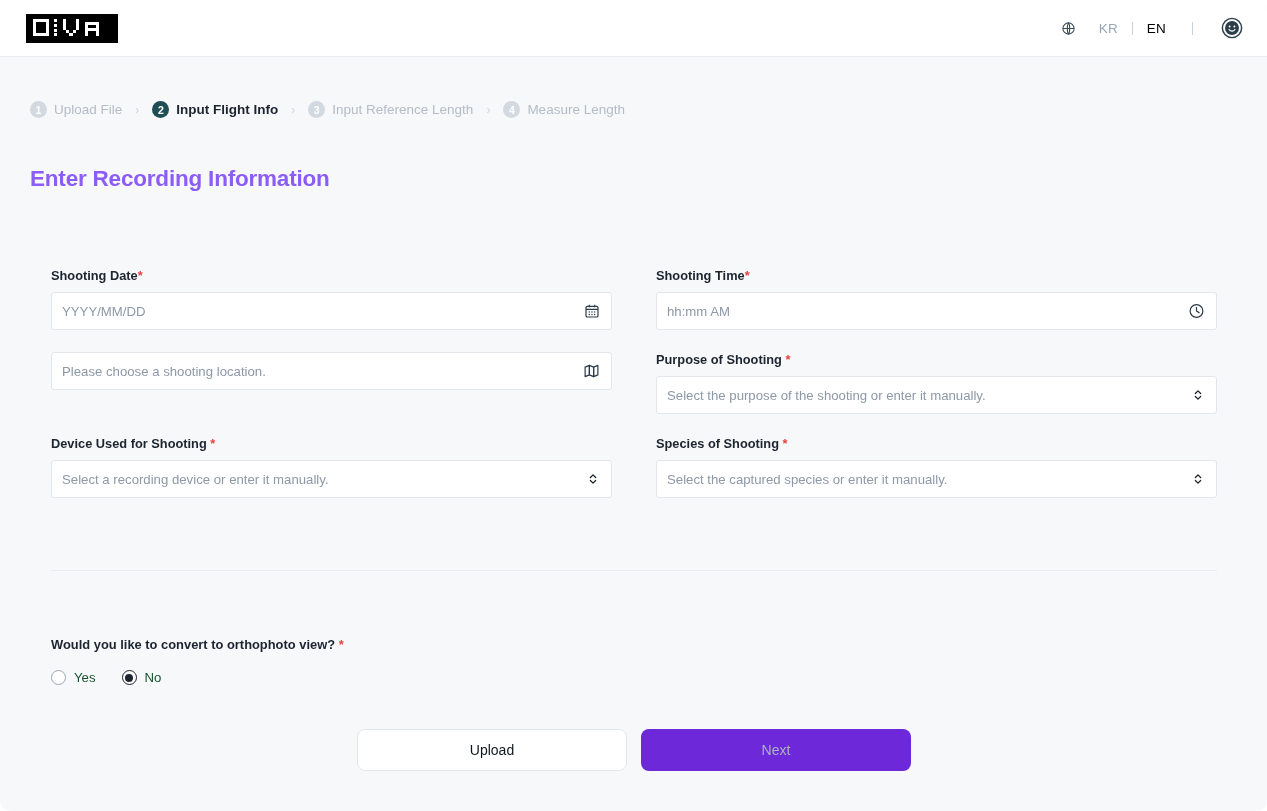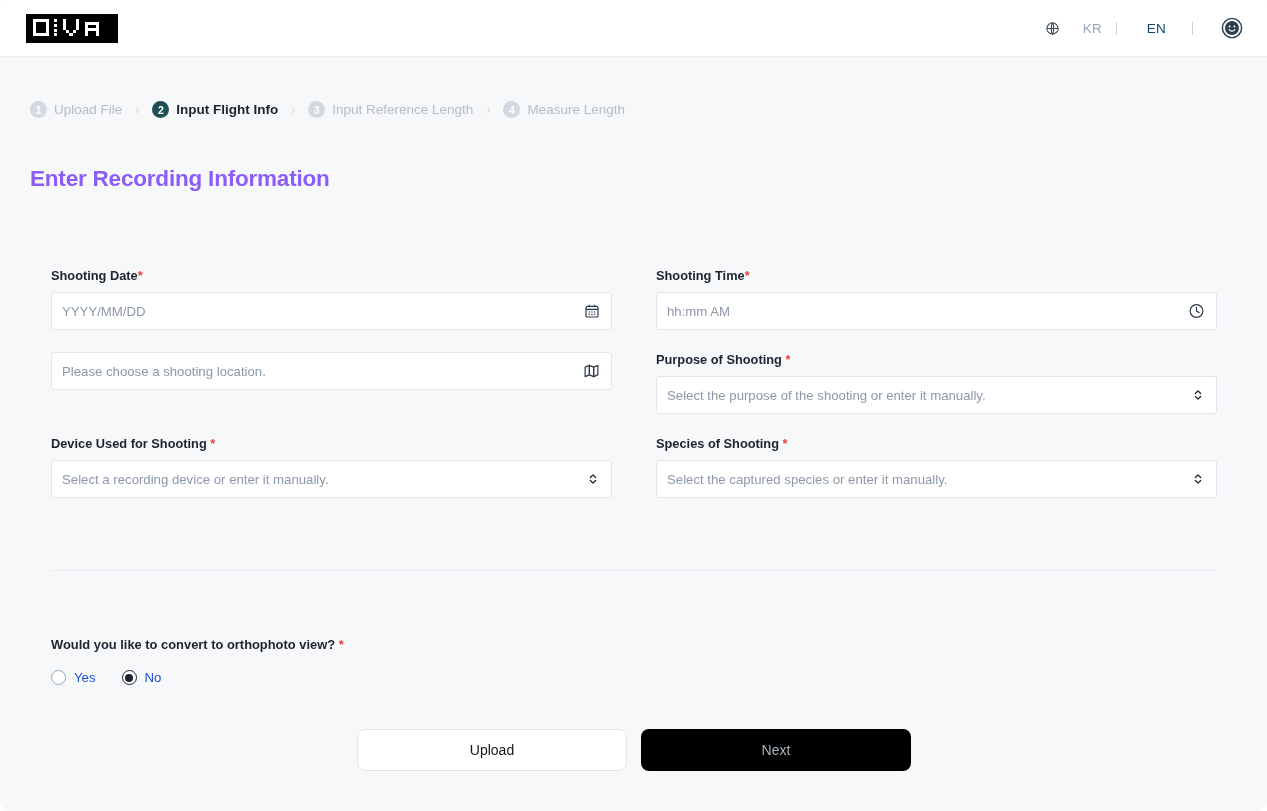--- a/index.html
+++ b/index.html
@@ -48,21 +48,21 @@
     color: #27323f;
   }
   .globe-icon { display: flex; align-items: center; margin-right: 9px; }
   .lang {
     font-size: 13.5px;
     letter-spacing: .2px;
     padding: 0 6px;
     cursor: pointer;
   }
   .lang.inactive { color: #9aa5b4; }
-  .lang.active { color: #0c4a6e; margin-left: 16px; }
+  .lang.active { color: #000000; }
   .vdiv {
     width: 1px;
     height: 13px;
     background: #c9d0d9;
     display: inline-block;
   }
   .avatar { margin-left: 20px; display: flex; align-items: center; cursor: pointer; }
 
   
   .stepper {
@@ -219,21 +219,21 @@
   }
   .radio-opt.checked .radio-mark { border-color: #1c2430; }
   .radio-opt.checked .radio-mark::after {
     content: "";
     width: 8px; height: 8px;
     border-radius: 50%;
     background: #1c2430;
   }
   .radio-text {
     font-size: 13.2px;
-    color: #1d4ed8;
+    color: #14532d;
   }
 
   
   .footer {
     position: absolute;
     left: 357px;
     top: 729px;
     display: flex;
     gap: 14px;
   }
@@ -248,21 +248,21 @@
     cursor: pointer;
     border: none;
     font-family: "Liberation Sans", sans-serif;
   }
   .btn-cancel {
     background: #ffffff;
     border: 1px solid #e3e7ec;
     color: #11161d;
   }
   .btn-next {
-    background: #000000;
+    background: #6d28d9;
     color: #aab3bf;
     cursor: default;
   }
 </style>
 </head>
 <body>
 
 <div class="page">
 
   <div class="header">

